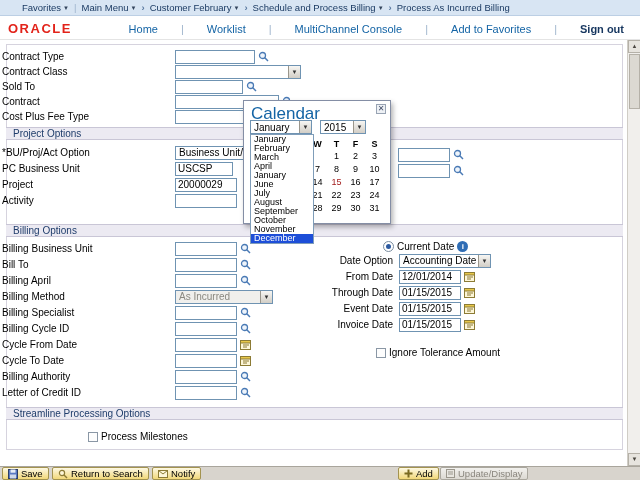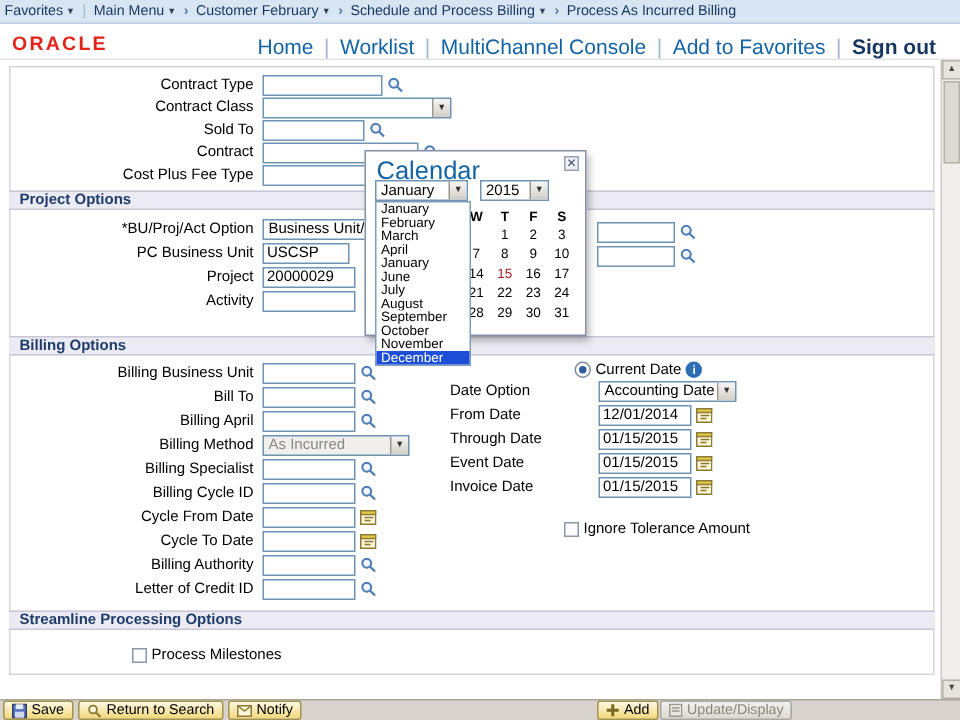--- a/index.html
+++ b/index.html
@@ -2,42 +2,42 @@
 <html><head>
 <meta charset="utf-8">
 <style>
   *{box-sizing:border-box;margin:0;padding:0}
   html,body{width:640px;height:480px;overflow:hidden}
   body{font-family:"Liberation Sans",sans-serif;font-size:10px;color:#000;background:#fff}
   #screen{position:relative;width:640px;height:480px;background:#fff;overflow:hidden}
 
   
   .topbar{position:absolute;left:0;top:0;width:640px;height:16px;background:#d8e5f3;border-bottom:1px solid #bccfe4;
-    display:flex;align-items:center;gap:5px;padding:0 3px;color:#16365f;font-size:9.5px;white-space:nowrap}
+    display:flex;align-items:center;gap:5px;padding:0 22px;color:#16365f;font-size:9.5px;white-space:nowrap}
   .crumb{cursor:pointer;display:inline-flex;align-items:center;gap:2px}
   .caret{font-size:6px;color:#33445c}
   .chev{color:#5b7aa0;font-weight:bold}
   .vsep{color:#9fb4cc}
 
   
   .header{position:absolute;left:0;top:16px;width:640px;height:24px;background:#fff;border-bottom:1px solid #e4e4e4}
   .logo{position:absolute;left:8px;top:5px;color:#e2231a;font-weight:bold;font-size:13px;letter-spacing:1.5px}
-  .hlinks{position:absolute;right:16px;top:7px;display:flex;gap:7px;align-items:center;font-size:14px}
+  .hlinks{position:absolute;right:16px;top:7px;display:flex;gap:23px;align-items:center;font-size:11px}
   .hlink{color:#1464a5;cursor:pointer}
   .signout{color:#16365f;font-weight:bold;cursor:pointer}
 
   
   .frame{position:absolute;left:6px;top:44px;width:617px;height:406px;border:1px solid #d6d3de;background:#fff}
   .secbar{position:absolute;left:6px;width:617px;height:13px;background:#eceaf2;border-top:1px solid #c9c6d6;border-bottom:1px solid #c9c6d6;
-    color:#1f3d6b;font-weight:bold;font-size:10px;line-height:12px;padding-left:7px}
+    color:#1f3d6b;font-weight:normal;font-size:10px;line-height:12px;padding-left:7px}
 
   
   .row{position:absolute;display:flex;align-items:center;height:15px;gap:3px;z-index:1}
-  .lbl{width:170px;text-align:right;padding-right:3px;white-space:nowrap}
-  .rlbl{width:96px;text-align:left;padding-right:3px;white-space:nowrap}
+  .lbl{width:170px;padding-right:3px;white-space:nowrap}
+  .rlbl{width:96px;text-align:right;padding-right:3px;white-space:nowrap}
   .tb{height:14px;border:1px solid #6f93b2;font-family:"Liberation Sans",sans-serif;font-size:10px;padding:0 2px;color:#000;background:#fff}
   .dd{height:14px;border:1px solid #6f93b2;background:#fff;position:relative;display:flex;align-items:center;
       padding:0 14px 0 3px;font-size:10px;white-space:nowrap;overflow:hidden;cursor:pointer}
   .ddarrow{position:absolute;right:0;top:0;bottom:0;width:12px;background:linear-gradient(#f7f6f3,#d2cec6);
       border-left:1px solid #9a968c;display:flex;align-items:center;justify-content:center;font-size:6px;color:#333}
   .dd.disabled{background:#f0efec;color:#8a8880;cursor:default}
   .icon{display:inline-block;cursor:pointer;line-height:0}
   .radio{width:11px;height:11px;border-radius:50%;border:1px solid #7a8da0;background:#fff;position:relative;cursor:pointer}
   .radio.on::after{content:"";position:absolute;left:2px;top:2px;width:5px;height:5px;border-radius:50%;background:#2d5aa0}
   .cb{width:10px;height:10px;border:1px solid #8a97a5;background:#fdfdfd;cursor:pointer}

